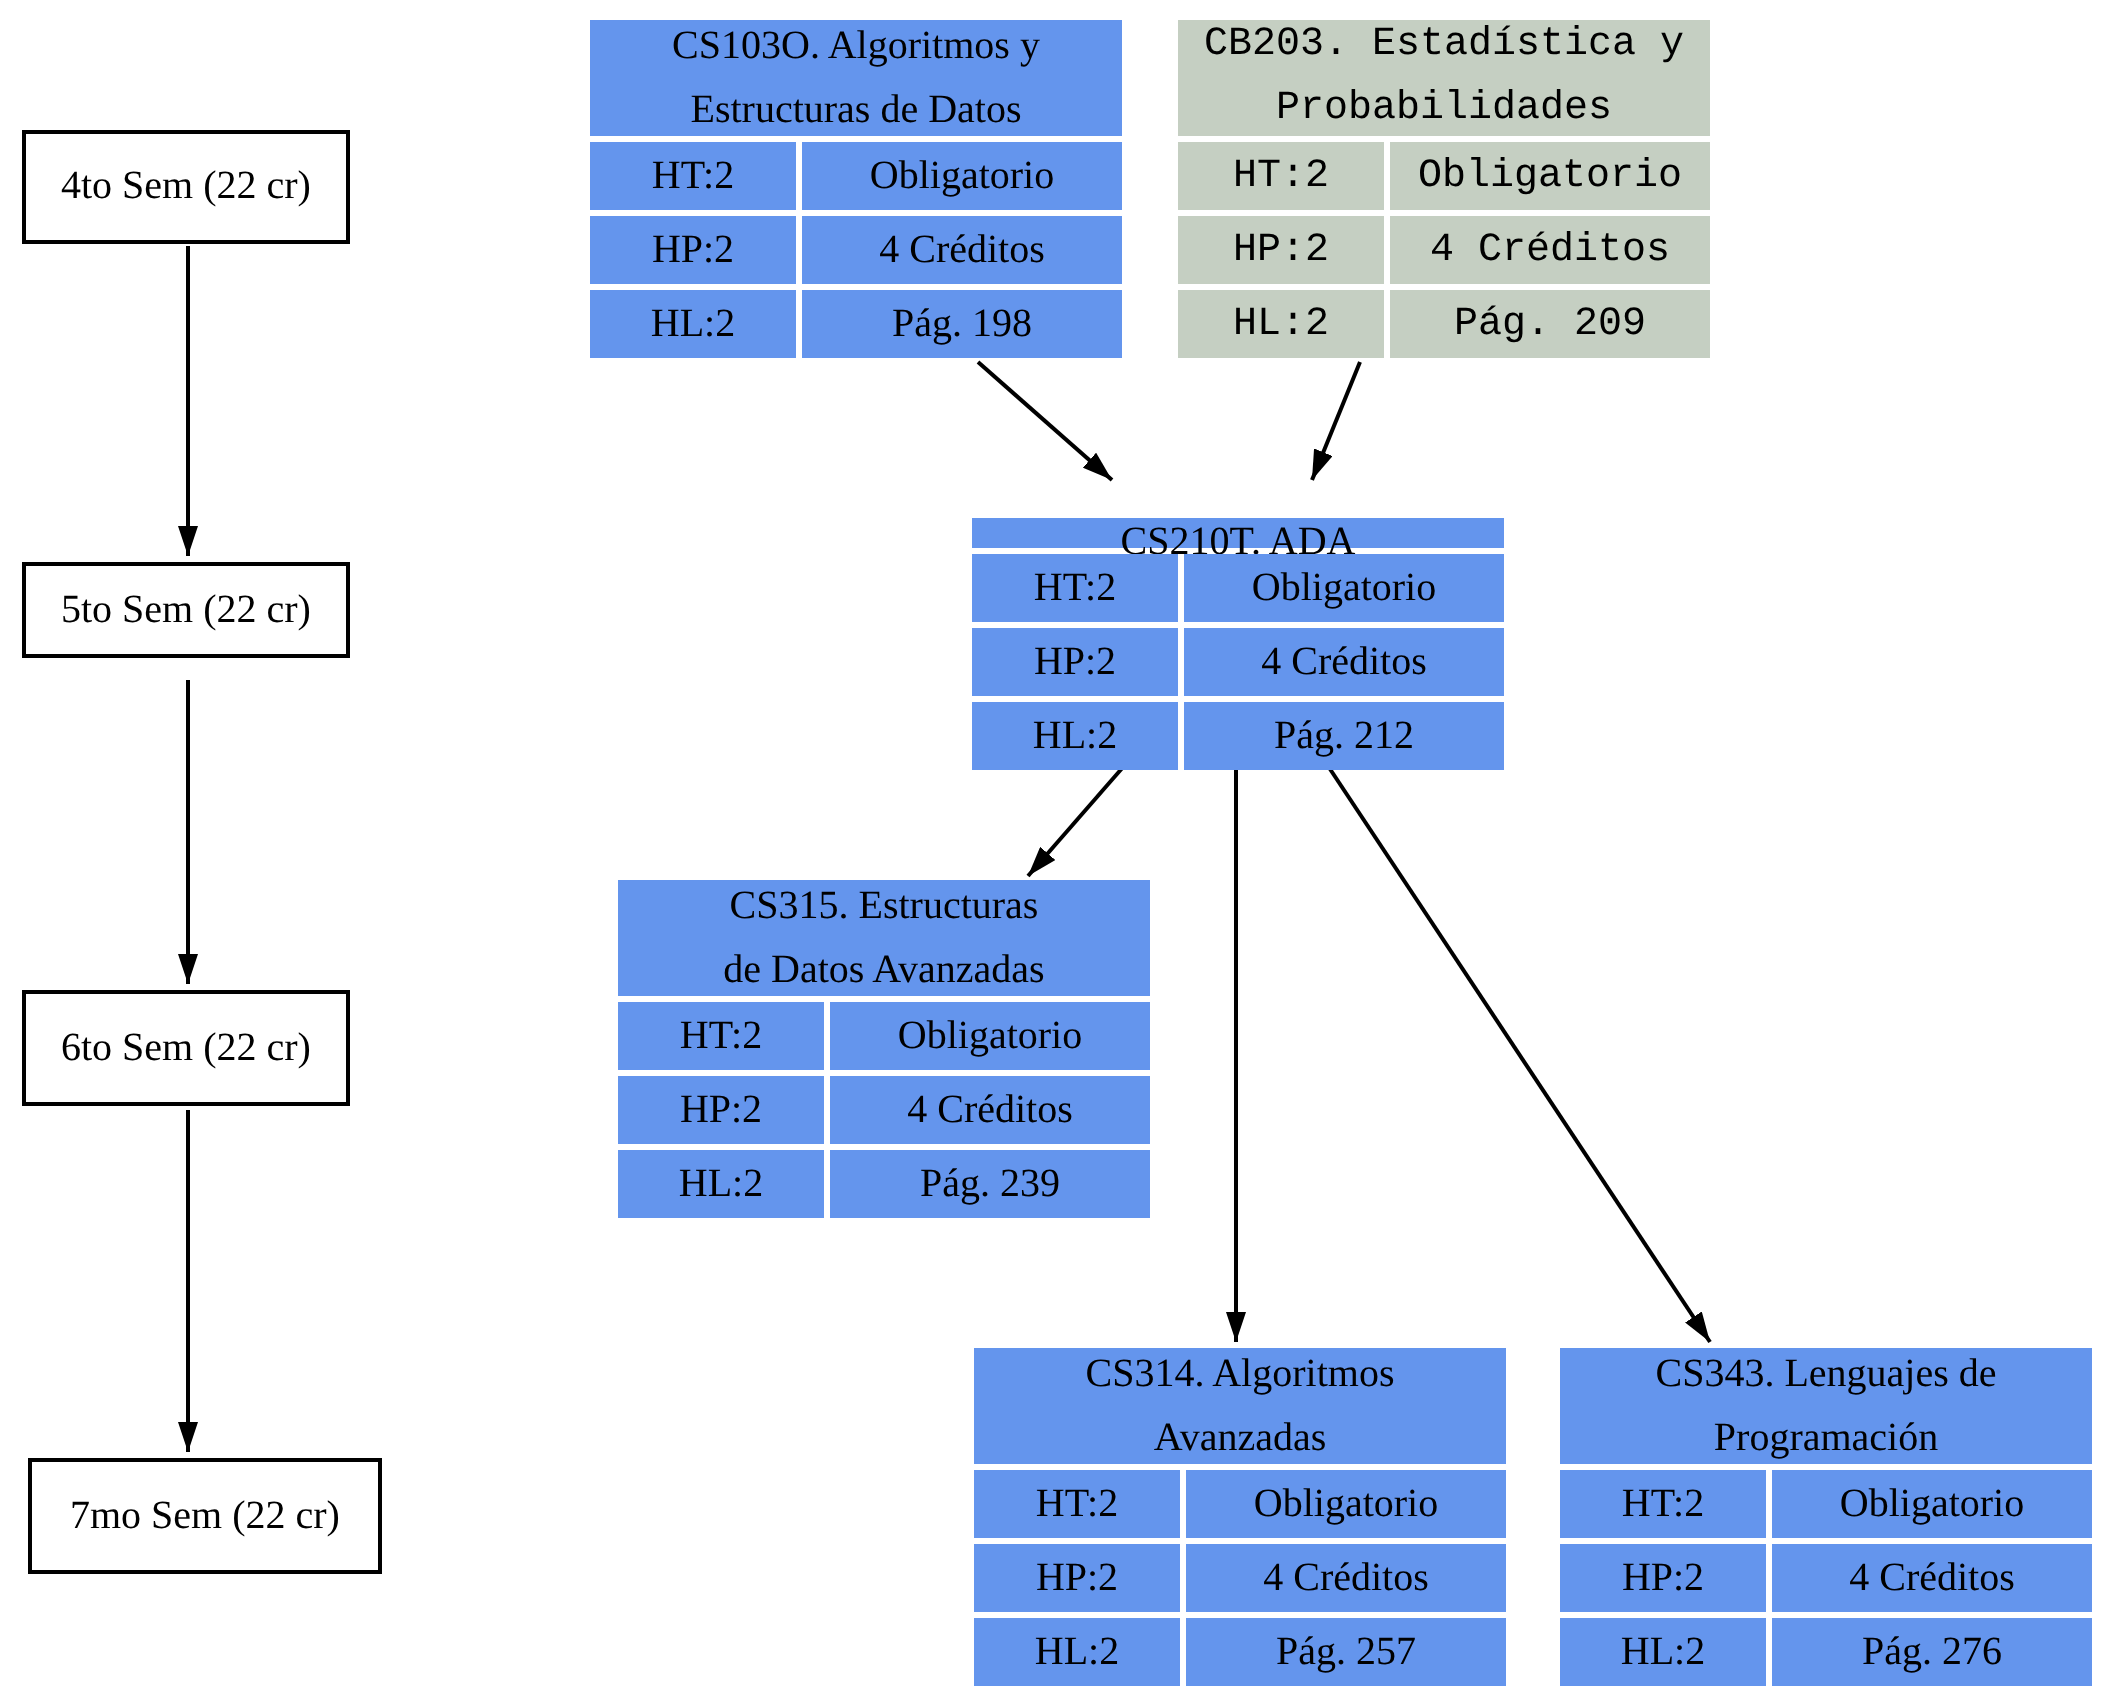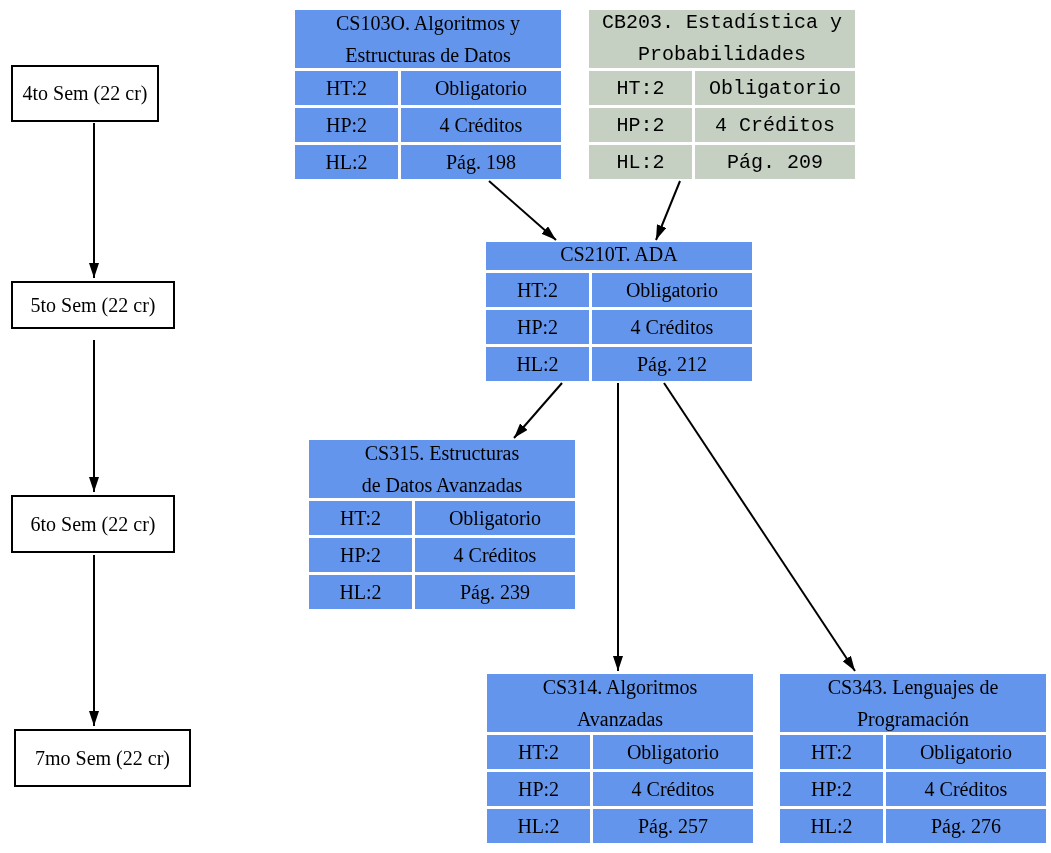--- a/index.html
+++ b/index.html
@@ -44,21 +44,21 @@
   .card .title {
     grid-column: 1 / span 2;
     height: 58px;
     display: flex;
     flex-direction: column;
     align-items: center;
     justify-content: space-between;
     text-align: center;
     line-height: 26px;
   }
-  .card.single-title .title { height: 28px; line-height: 24px; }
+  .card.single-title .title { height: 15px; line-height: 24px; margin-top: 17px; }
   .card .cell {
     height: 34px;
     display: flex;
     align-items: center;
     justify-content: center;
     white-space: nowrap;
   }
   .card.theme-blue .title,  .card.theme-blue .cell  { background: var(--course-blue, #6495ED); }
   .card.theme-green .title, .card.theme-green .cell { background: var(--course-green, #C5CFC2); font-family: Liberation Mono, monospace; }
 </style>
@@ -76,21 +76,21 @@
     <line x1="94" y1="123" x2="94" y2="278" marker-end="url(#ah)"></line>
     <line x1="94" y1="340" x2="94" y2="492" marker-end="url(#ah)"></line>
     <line x1="94" y1="555" x2="94" y2="726" marker-end="url(#ah)"></line>
     <line x1="489" y1="181" x2="556" y2="240" marker-end="url(#ah)"></line>
     <line x1="680" y1="181" x2="656" y2="240" marker-end="url(#ah)"></line>
     <line x1="562" y1="383" x2="514" y2="438" marker-end="url(#ah)"></line>
     <line x1="618" y1="383" x2="618" y2="671" marker-end="url(#ah)"></line>
     <line x1="664" y1="383" x2="855" y2="671" marker-end="url(#ah)"></line>
   </svg>
 
-  <div class="sem" style="left:11px; top:65px; width:148px; height:57px;">4to Sem (22 cr)</div>
+  <div class="sem" style="left:11px; top:65px; width:164px; height:57px;">4to Sem (22 cr)</div>
   <div class="sem" style="left:11px; top:281px; width:164px; height:48px;">5to Sem (22 cr)</div>
   <div class="sem" style="left:11px; top:495px; width:164px; height:58px;text-align:center;">6to Sem (22 cr)</div>
   <div class="sem" style="left:14px; top:729px; width:177px; height:58px;">7mo Sem (22 cr)</div>
 
   <div class="card theme-blue" style="left:295px; top:10px;">
     <div class="title">
       <span>CS103O. Algoritmos y</span>
       <span>Estructuras de Datos</span>
     </div>
     <div class="cell">HT:2</div>

